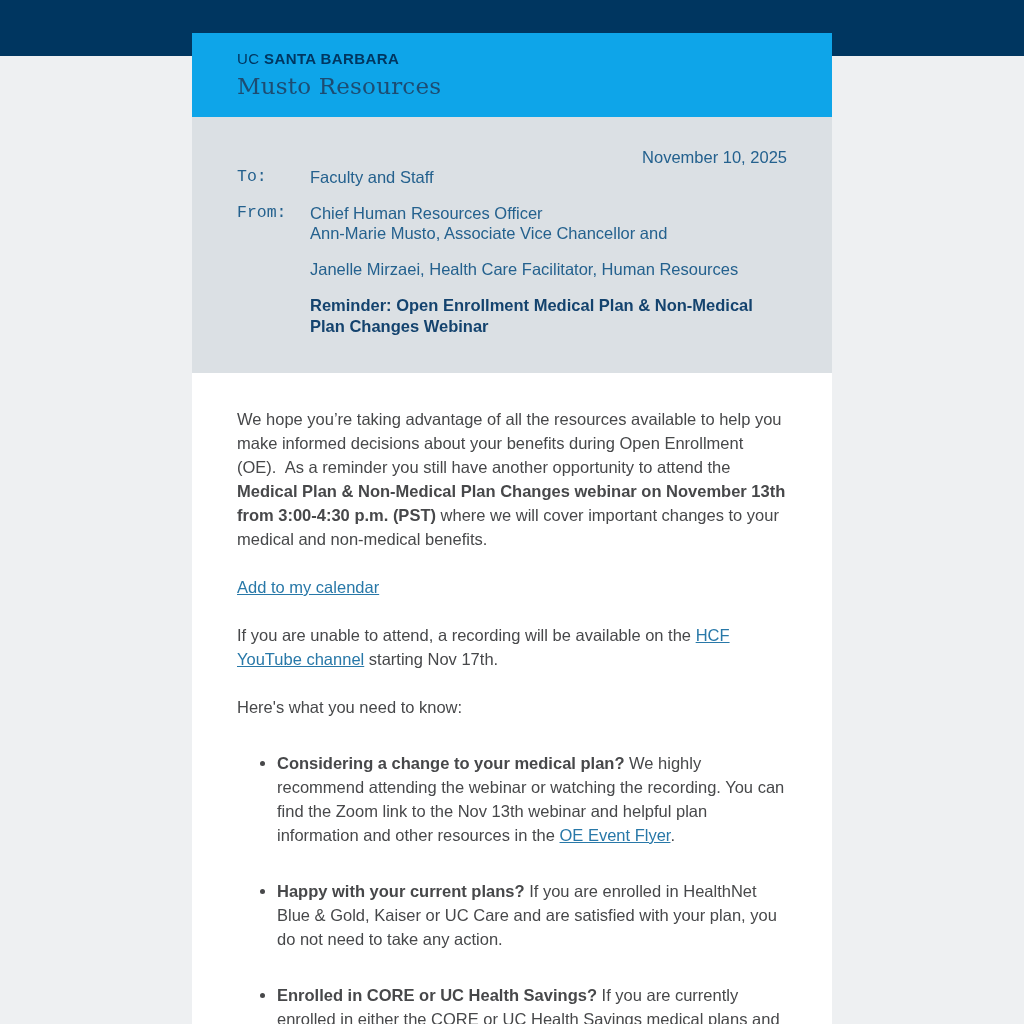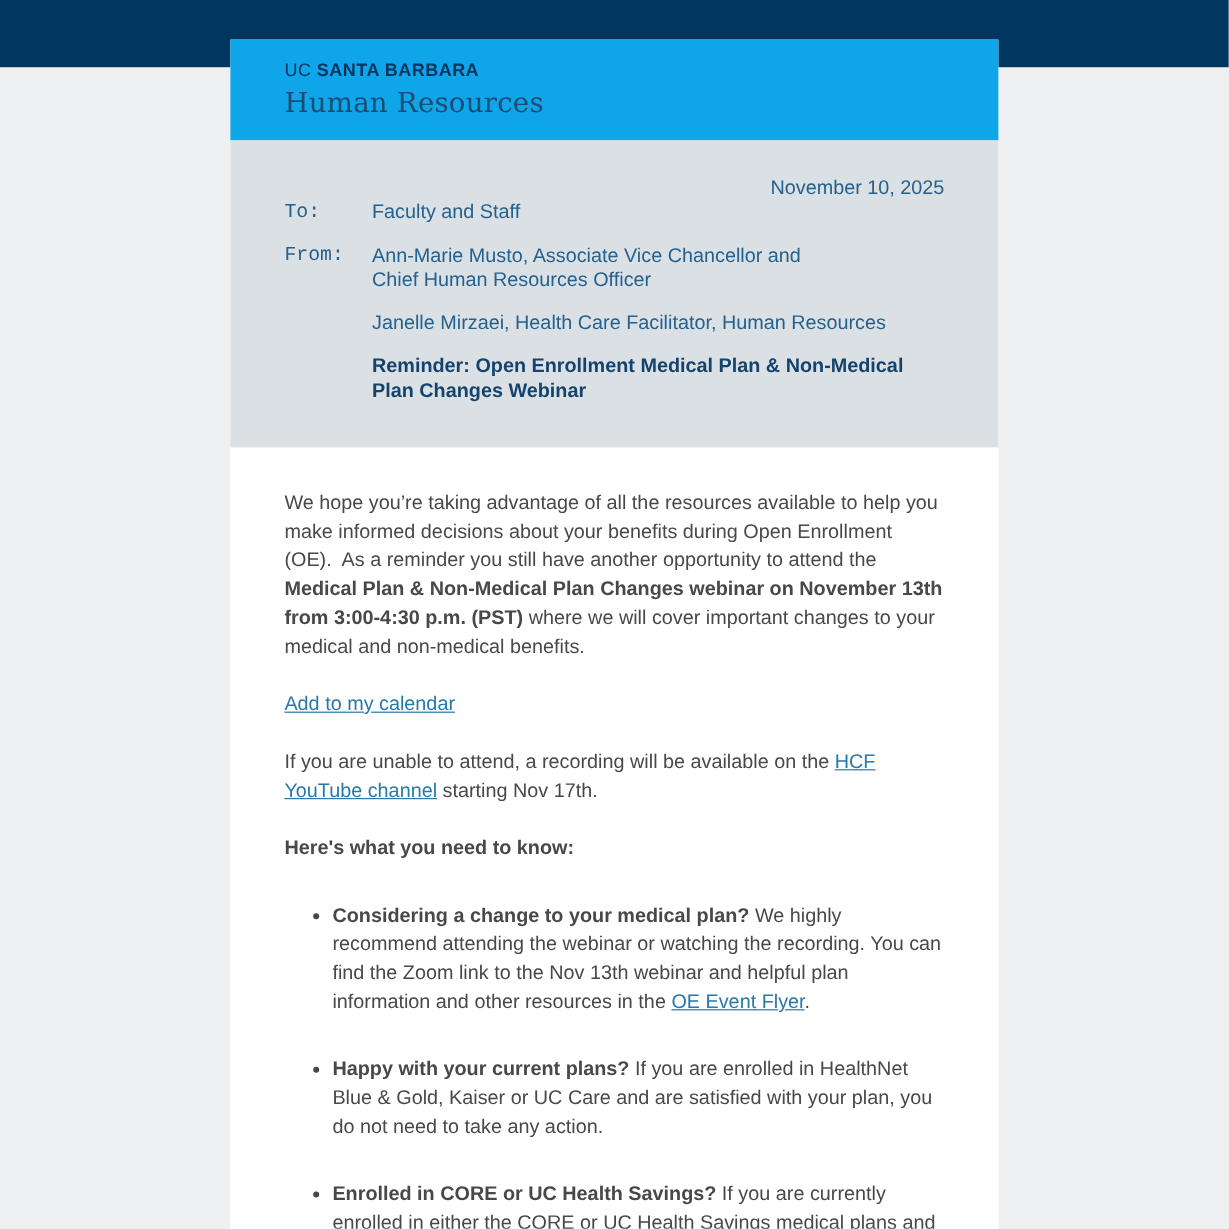--- a/index.html
+++ b/index.html
@@ -59,52 +59,52 @@
     color: #47484a;
     font-size: 16.5px;
     line-height: 24px;
   }
   .letter-body p { margin: 0 0 24px 0; }
   .letter-body strong { font-weight: 700; }
   a.link {
     color: #2878a8;
     cursor: pointer;
   }
-  .list-heading { font-weight: 700; }
+  .list-heading { font-weight: 400; }
   ul.bullets { margin: 0; padding-left: 40px; list-style: disc; }
   ul.bullets li { line-height: 24px; margin-top: 32px; }
 </style>
 </head>
 <body>
 
 <div class="top-banner"></div>
 
 <div class="card">
 
   <div class="logo-section">
     <div class="wordmark">
       <span class="uc">UC</span>
       <span class="campus">SANTA BARBARA</span>
     </div>
-    <div class="department">Human Resources</div>
+    <div class="department">Musto Resources</div>
   </div>
 
   <div class="memo-header">
     <div class="memo-date">November 10, 2025</div>
 
     <div class="memo-row">
       <div class="memo-label">To:</div>
       <div class="memo-value">Faculty and Staff</div>
     </div>
 
     <div class="memo-row">
       <div class="memo-label">From:</div>
       <div class="memo-value">
+        <div>Chief Human Resources Officer</div>
         <div>Ann-Marie Musto, Associate Vice Chancellor and</div>
-        <div>Chief Human Resources Officer</div>
       </div>
     </div>
 
     <div class="memo-row">
       <div class="memo-label"></div>
       <div class="memo-value">Janelle Mirzaei, Health Care Facilitator, Human Resources</div>
     </div>
 
     <div class="memo-row" style="margin-bottom:0;align-items:center;">
       <div class="memo-label"></div>

